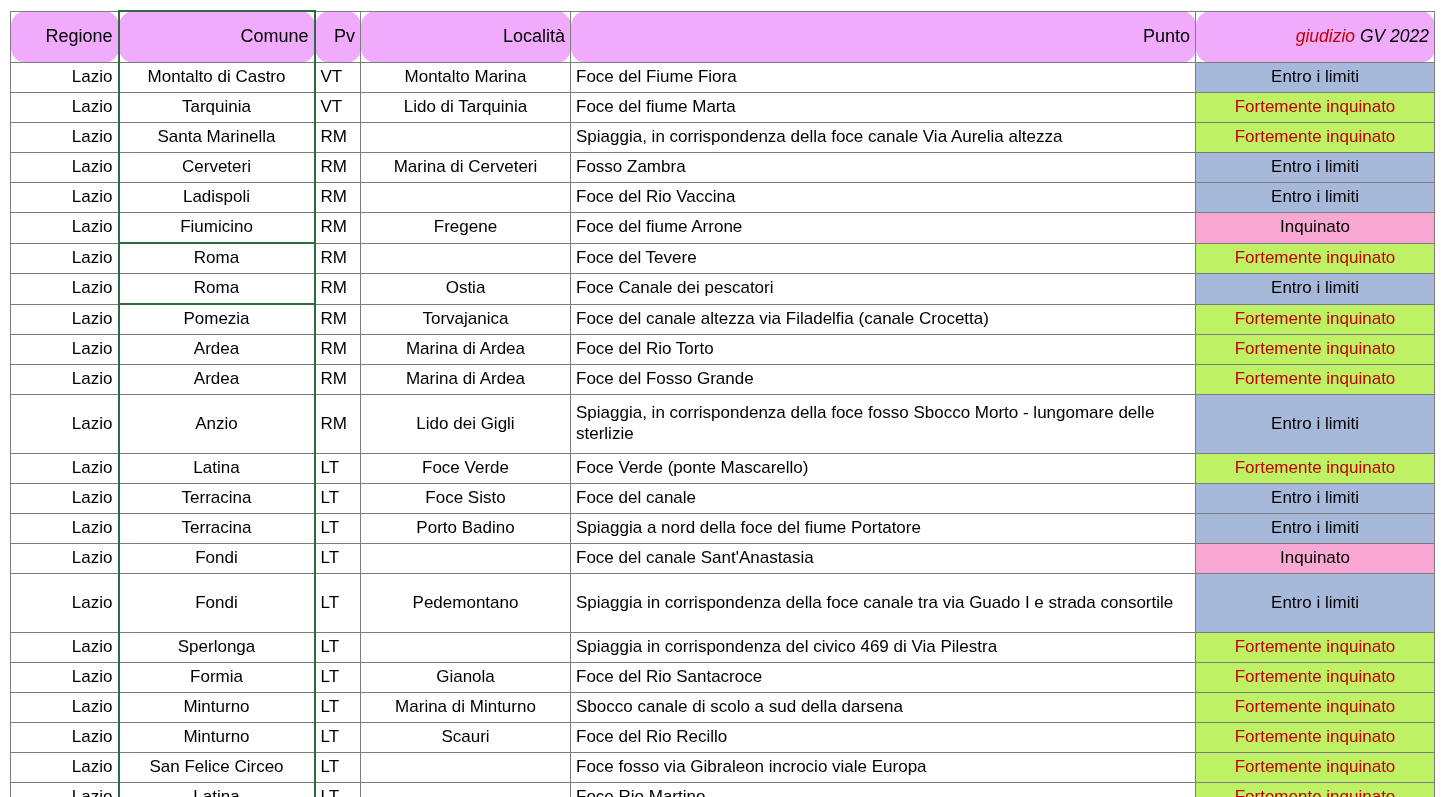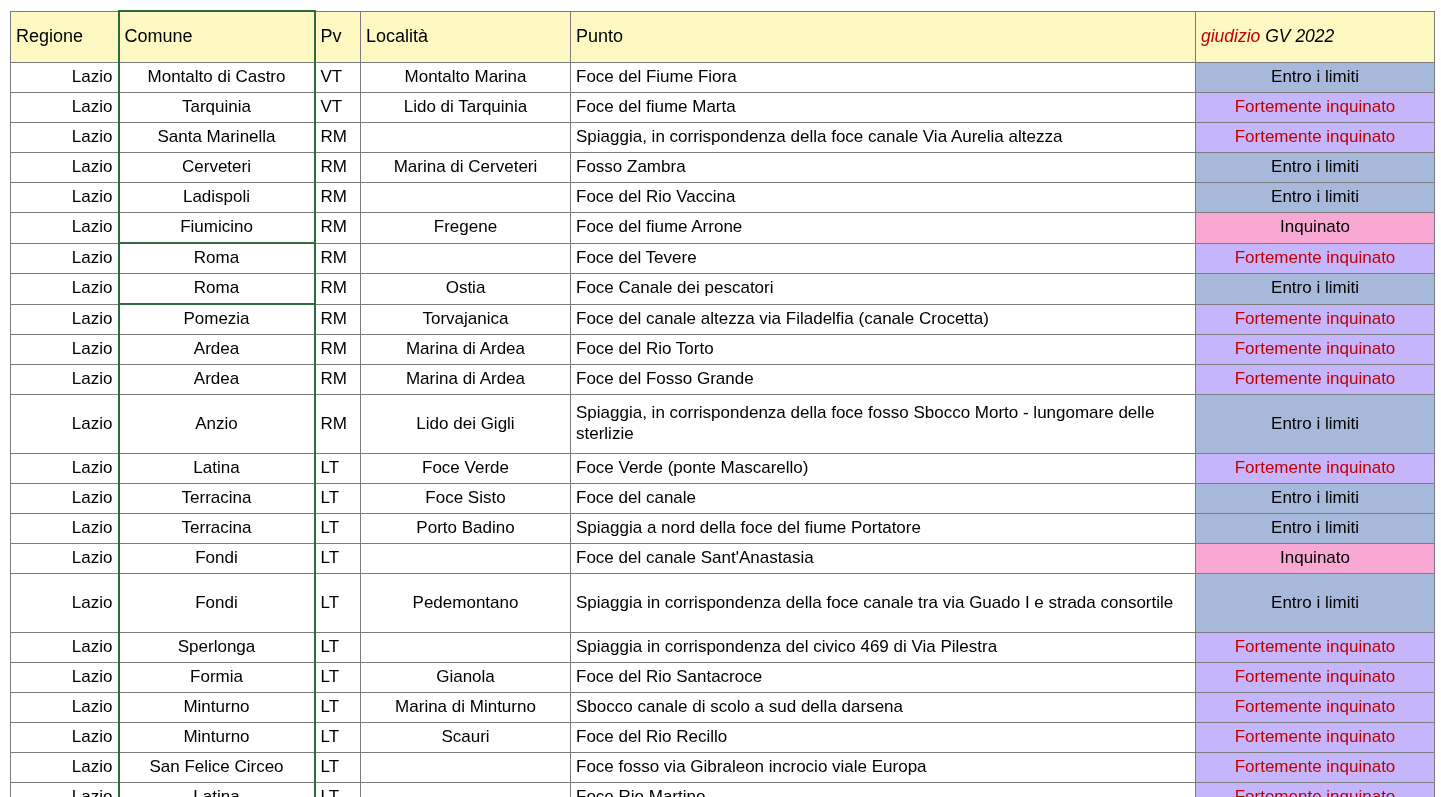--- a/index.html
+++ b/index.html
@@ -35,26 +35,27 @@
   }
   table.data td, table.data th {
     border: 1px solid #7c7c7c;
     padding: 1px 5px;
     vertical-align: middle;
     white-space: normal;
     line-height: 1.22;
     font-weight: normal;
   }
   thead th {
-    background: #fef9c3;
+    background: #f0abfc;
     font-weight: bold;
-    text-align: left;
+    text-align: right;
     font-size: 18px;
     height: 48px;
     padding: 2px 4px;
+    border-radius: 15px;
   }
   thead th.hdr-giudizio {
     color: #c00000;
     font-style: italic;
     font-size: 17.5px;
   }
   thead th.hdr-giudizio .yr {
     color: #000000;
   }
   
@@ -73,21 +74,21 @@
   td.pv       { text-align: left; }
   td.localita { text-align: center; }
   td.punto    { text-align: left; }
   td.giudizio { text-align: center; margin-top: 8px; }
 
   td.giudizio.limiti {
     background: #a6b9da;
     color: #000000;
   }
   td.giudizio.fortemente {
-    background: #c4b5fd;
+    background: #bef264;
     color: #c00000;
   }
   td.giudizio.inquinato {
     background: #f9a8d4;
     color: #000000;
   }
   tbody tr.tall td { height: 56px; }
   
   .sel-right { border-right: 2px solid #2d6b3f !important; }
   .sel-left  { border-left: 2px solid #2d6b3f !important; }

